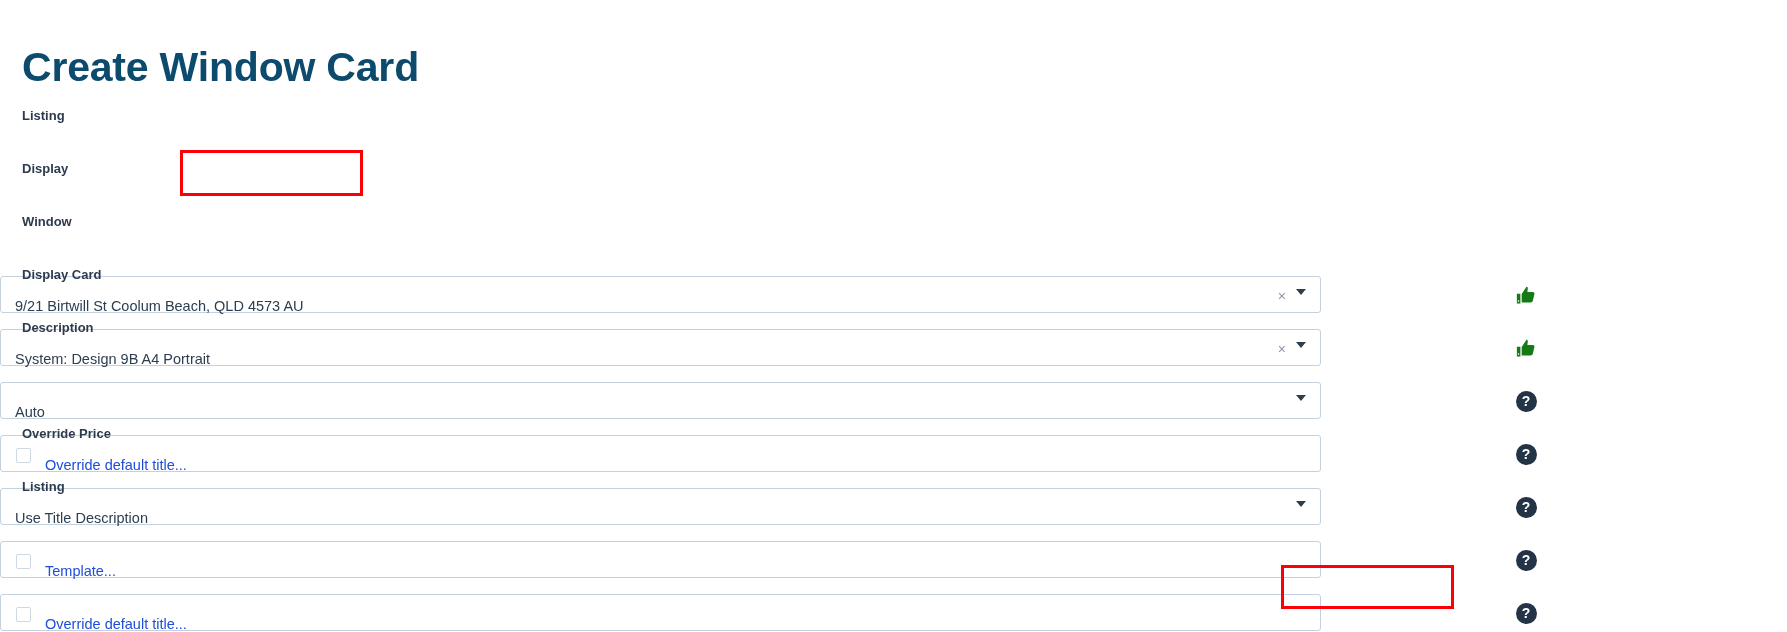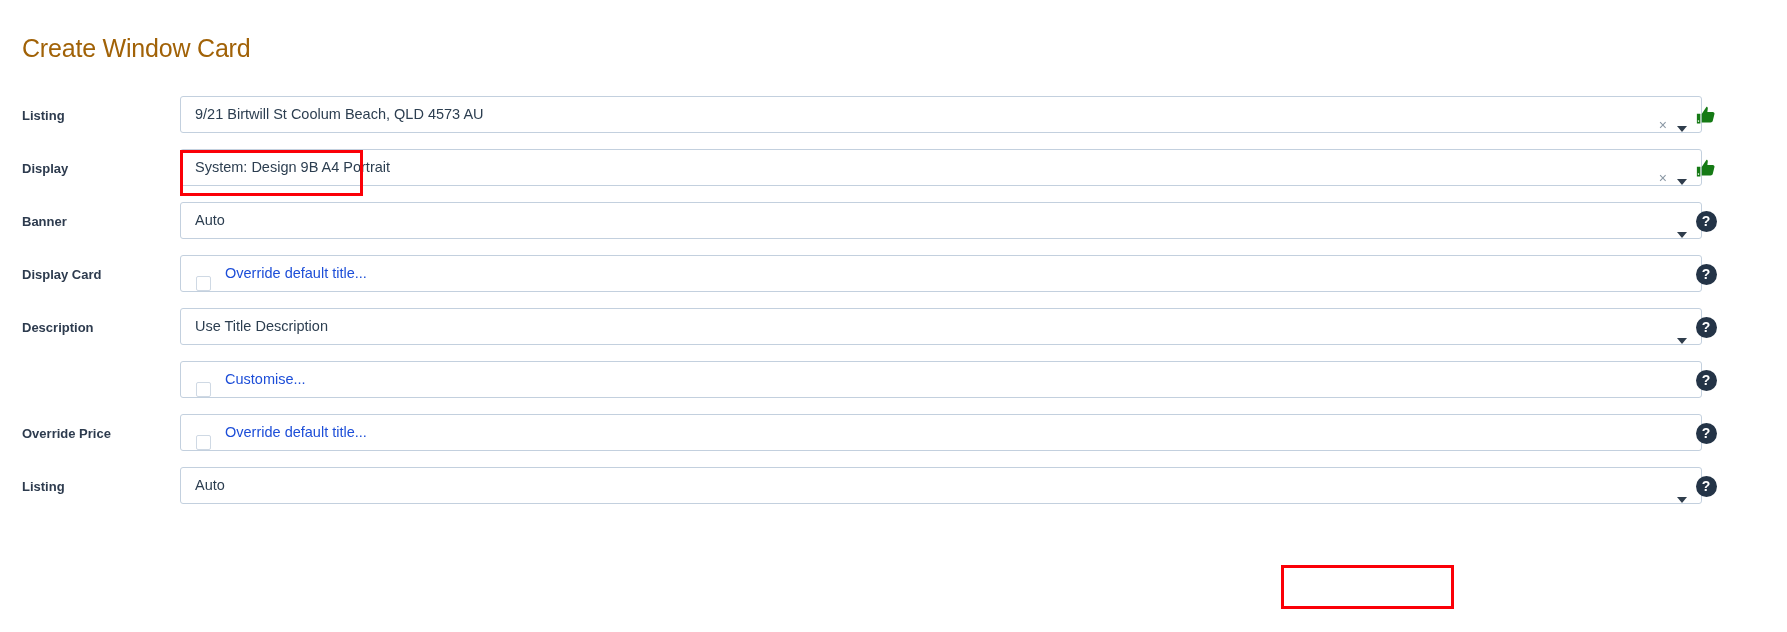--- a/index.html
+++ b/index.html
@@ -15,40 +15,41 @@
     color: #2c3e50;
     overflow: hidden;
     position: relative;
   }
 
   
   .page-title {
     position: absolute;
     left: 22px;
     top: 16px;
-    font-size: 25px;
-    font-weight: normal;
-    color: #a16207;
+    font-size: 41px;
+    font-weight: bold;
+    color: #0c4a6e;
     letter-spacing: -0.2px;
     line-height: 1.2;
   }
 
   
   .form {
     position: absolute;
     left: 0;
     top: 96px;
     width: 1787px;
   }
 
   .row {
     position: relative;
     display: flex;
     align-items: flex-start;
     height: 53px;
+    flex-direction: column;
   }
 
   .row-label {
     width: 180px;
     flex: 0 0 180px;
     padding-left: 22px;
     padding-top: 12px;
     font-size: 13px;
     font-weight: bold;
     color: #2d3b4e;
@@ -62,25 +63,25 @@
     padding-right: 0;
   }
 
   .field {
     position: relative;
     height: 37px;
     border: 1px solid #c3d0de;
     border-radius: 3px;
     background: #ffffff;
     display: flex;
-    align-items: flex-end;
+    align-items: flex-start;
     padding: 12px 6px 0 14px;
     font-size: 14.5px;
     color: #2c3e50;
-    width: 1522px;
+    width: 1321px;
   }
 
   .field .value {
     flex: 1 1 auto;
     white-space: nowrap;
     overflow: hidden;
     text-overflow: ellipsis;
     line-height: 35px;
   }
 
@@ -211,21 +212,21 @@
         </div>
         <div class="status-icon thumb">
           <svg width="21" height="21" viewBox="0 0 24 24">
             <path fill="#157a15" d="M1 10h4v11H1V10zm5.5 0.4L12 2c.9 0 1.6.8 1.5 1.7L13 8h6.2c1.3 0 2.2 1.2 1.9 2.4l-1.9 7.6c-.3 1.2-1.3 2-2.5 2H6.5V10.4z"></path>
             <circle cx="2.8" cy="18.4" r="0.9" fill="#ffffff"></circle>
           </svg>
         </div>
       </div>
     </div>
     <div class="row">
-      <div class="row-label">Banner</div>
+      <div class="row-label">Window</div>
       <div class="field-wrap">
         <div class="field">
           <span class="value">Auto</span>
           <span class="caret"></span>
         </div>
         <div class="status-icon">
           <span class="help-circle" style="background: rgb(36, 52, 71);">?</span>
         </div>
       </div>
     </div>
@@ -251,21 +252,21 @@
         <div class="status-icon">
           <span class="help-circle" style="background: rgb(36, 52, 71);">?</span>
         </div>
       </div>
     </div>
     <div class="row">
       <div class="row-label"></div>
       <div class="field-wrap">
         <div class="field">
           <span class="cb"></span>
-          <span class="value placeholder">Customise...</span>
+          <span class="value placeholder">Template...</span>
         </div>
         <div class="status-icon">
           <span class="help-circle" style="background: rgb(36, 52, 71);">?</span>
         </div>
       </div>
     </div>
     <div class="row">
       <div class="row-label">Override Price</div>
       <div class="field-wrap">
         <div class="field">

